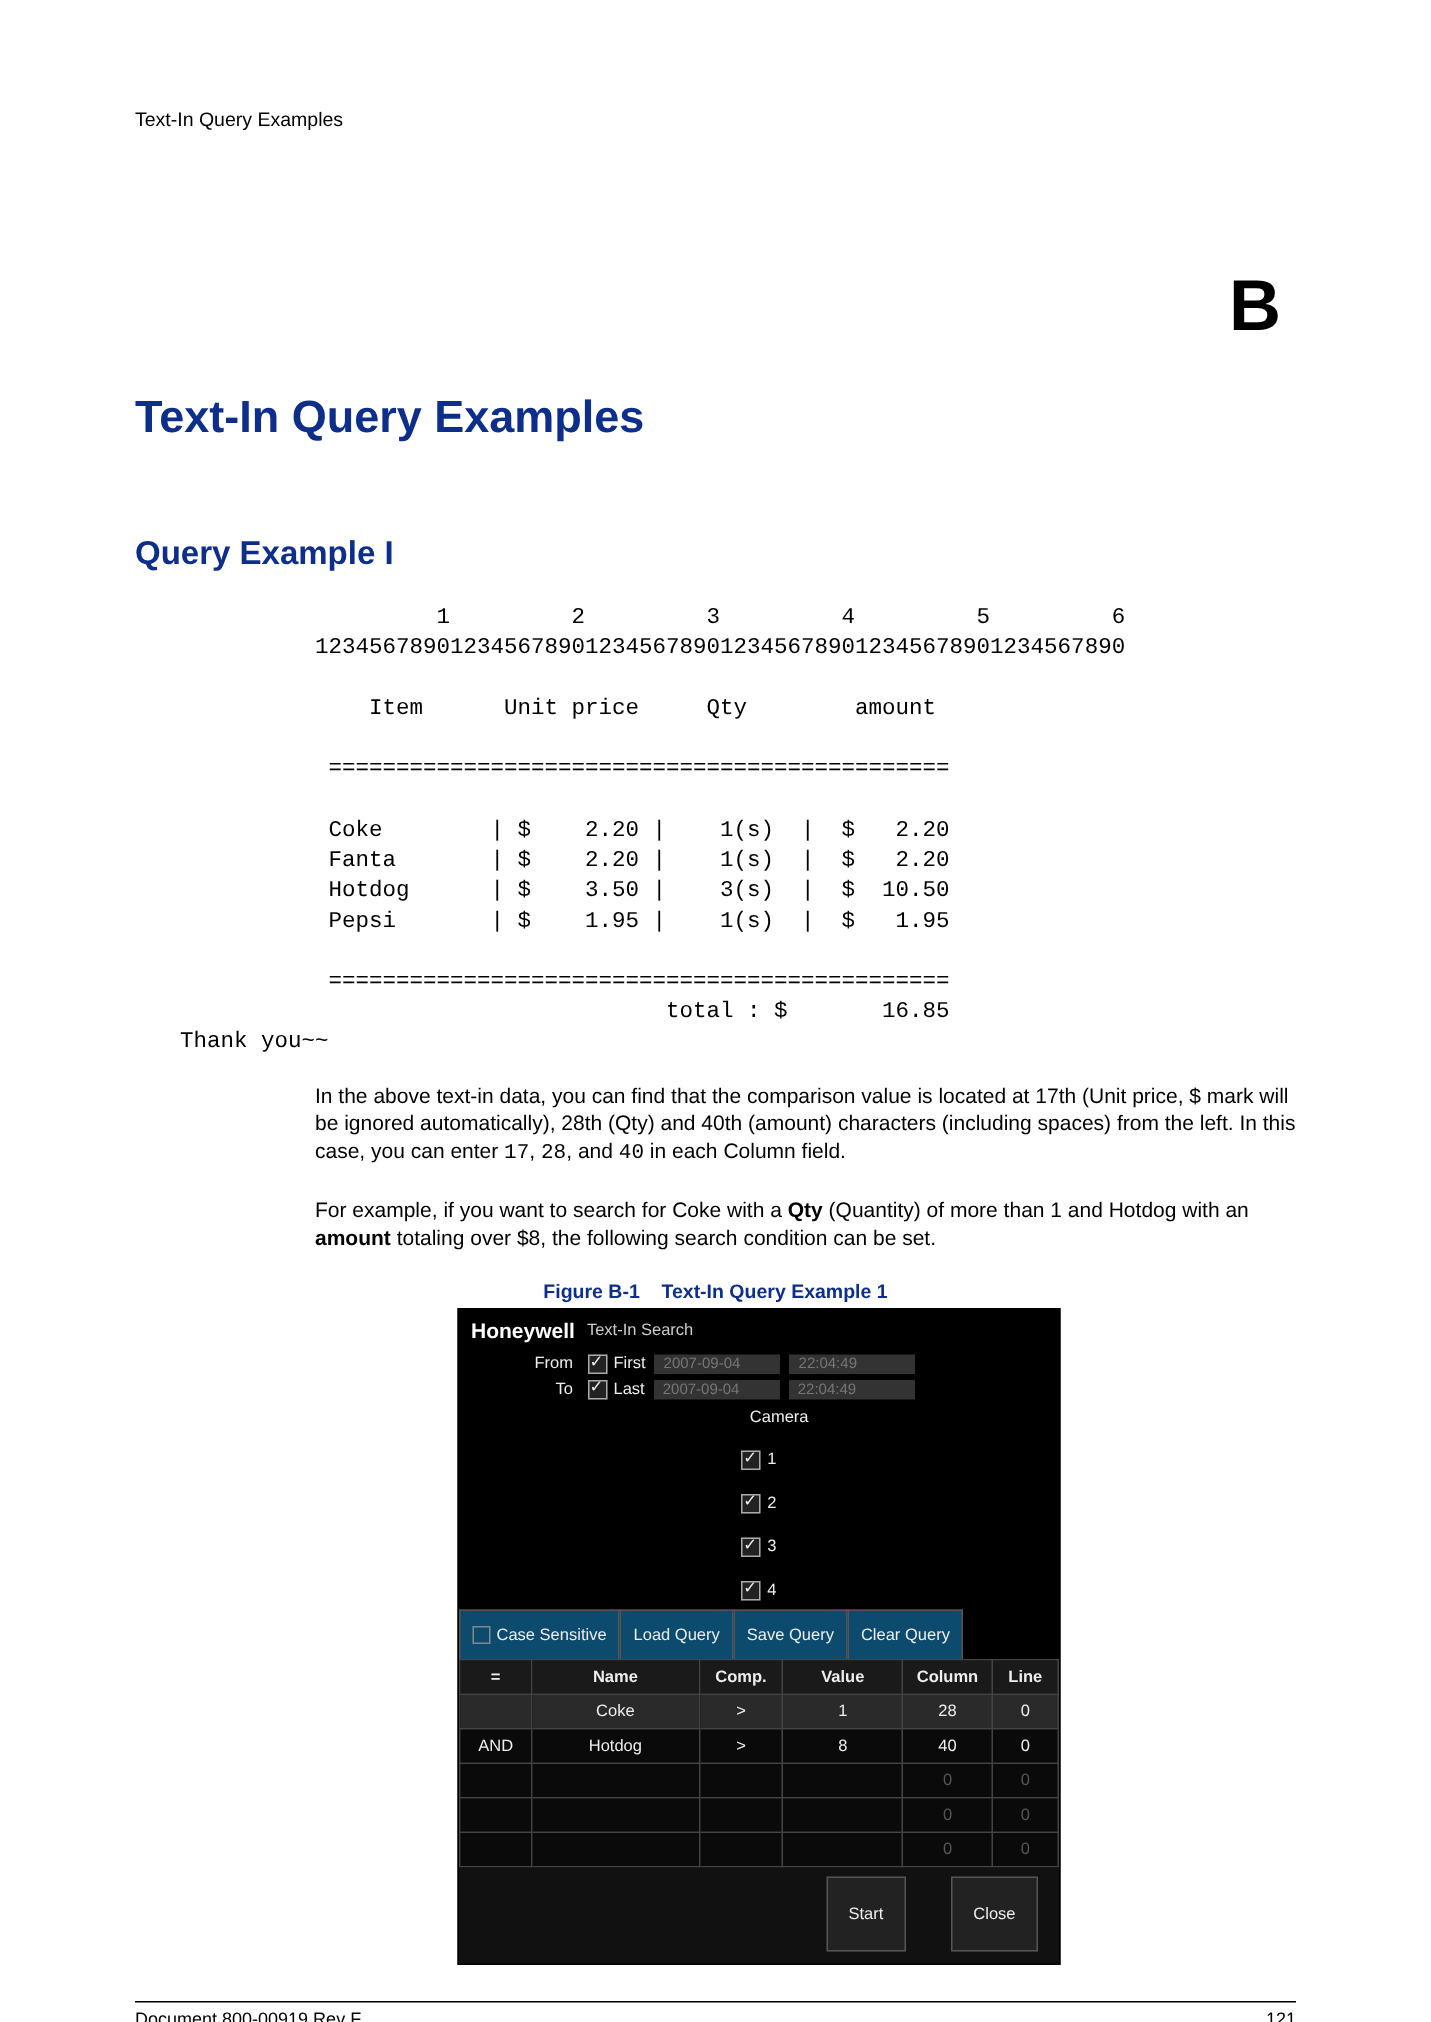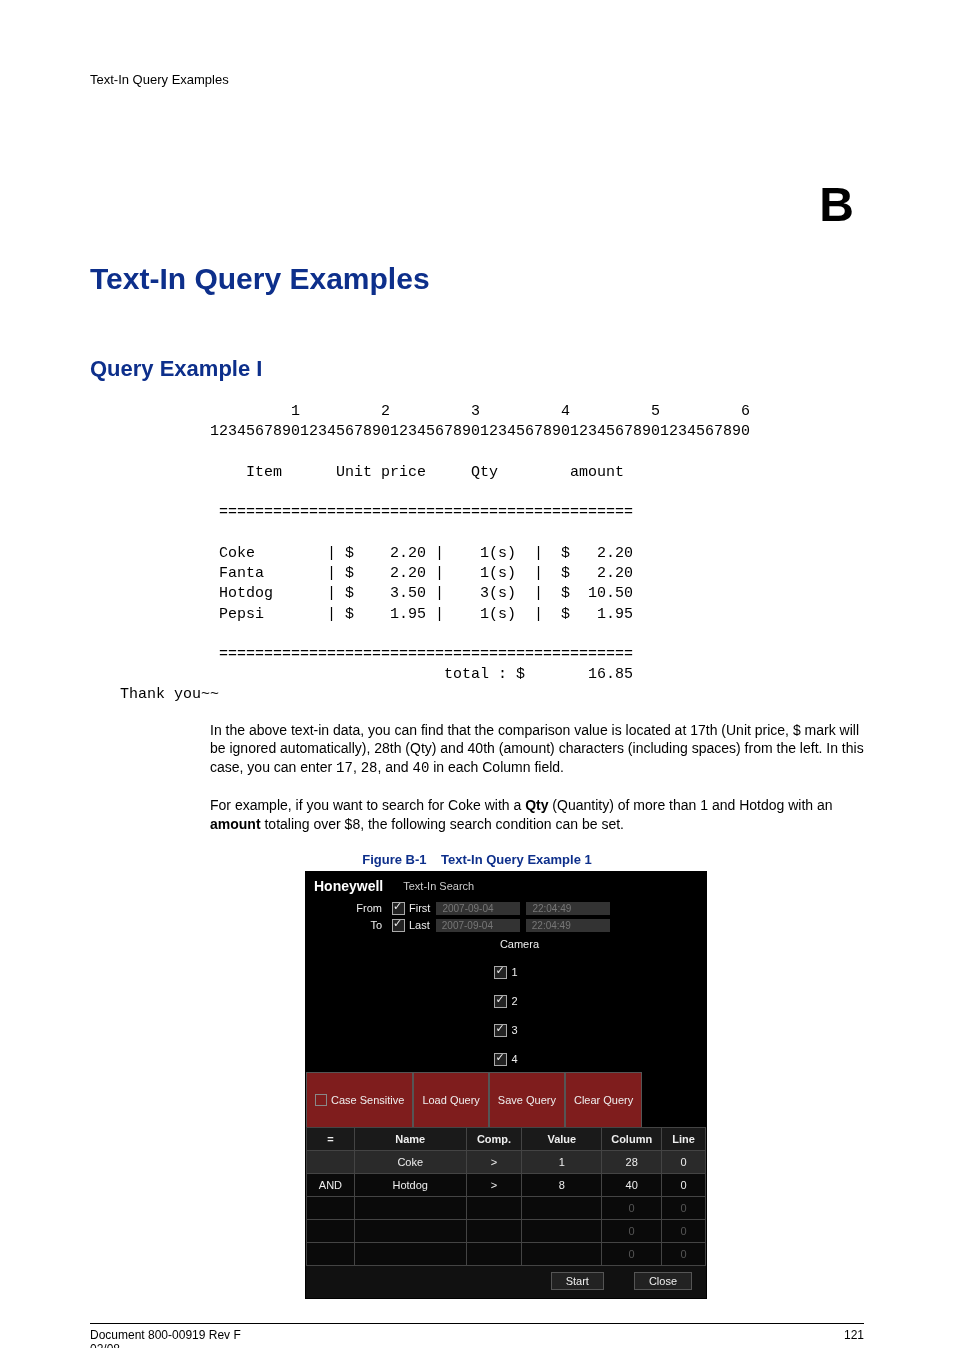--- a/index.html
+++ b/index.html
@@ -76,44 +76,44 @@
     background: #000;
     color: #fff;
     font-size: 12px;
     font-family: Arial, sans-serif;
     border: 1px solid #000;
   }
   .ss-title {
     display: flex;
     align-items: center;
     padding: 6px 8px;
-    gap: 20px;
+    gap: 8px;
   }
   .ss-title .brand { font-weight:700; font-size:14px;}
   .ss-title .sub { font-size:11px; color:#ccc;}
   .ss-row { display:flex; align-items:center; padding:2px 6px; gap:6px; }
   .ss-row .lbl { width:70px; text-align:right; font-size:11px; color:#eee; padding-right:4px;}
   .chk { display:inline-flex; align-items:center; gap:4px; font-size:11px; color:#eee;}
   .chk .box { width:11px; height:11px; border:1px solid #aaa; background:#222; display:inline-block; position:relative;}
   .chk .box.checked::after{content:"✓"; position:absolute; top:-3px; left:0; font-size:11px; color:#eee;}
   .date-input { background:#333; color:#777; font-size:10px; padding:1px 6px; width:72px; display:inline-block; }
   .cam-row { display:flex; padding:4px 6px 6px 6px; gap:16px; align-items:center;flex-direction:column;}
   .cam-row .lbl{width:70px; text-align:right; font-size:11px; color:#eee; padding-right:4px;}
   .tabbar { display:flex; gap:0; background:#000;}
-  .tabbar .tab {flex:0 0 auto; border:1px solid #555; border-bottom:none; background:#7f1d1d; padding:21px 8px; font-size:11px; color:#eee;}
+  .tabbar .tab {flex:0 0 auto; border:1px solid #555; border-bottom:none; background:#0c4a6e; padding:10px 8px; font-size:11px; color:#eee;}
   .tabbar .tab.first{display:flex;align-items:center;gap:4px; padding-left:8px;}
   .tabbar .tab .box{width:10px;height:10px;border:1px solid #888;display:inline-block;}
   table.ss-table { width:100%; border-collapse:collapse; font-size:11px; color:#eee; table-layout:fixed;}
   table.ss-table th, table.ss-table td { border:1px solid #444; padding:2px 4px; text-align:center; height:18px; overflow:hidden;}
   table.ss-table th { background:#1a1a1a; font-weight:700;}
   table.ss-table td { background:#0a0a0a;}
   table.ss-table tr.sel td { background:#2a2a2a;}
   td.disabled { background:#181818; color:#555;}
   .ss-buttons { display:flex; justify-content:flex-end; gap:30px; padding:6px 14px 8px 0; background:#111;}
-  .ss-buttons .btn { background:#222; border:1px solid #555; padding:2px 14px; font-size:11px; color:#eee;}
+  .ss-buttons .btn { background:#222; border:1px solid #555; padding:18px 14px; font-size:11px; color:#eee;}
   .footer {
     border-top:1px solid #000;
     margin-top:24px;
     display:flex;
     justify-content:space-between;
     font-size:12px;
     padding-top:4px;
   }
 </style>
 </head>

